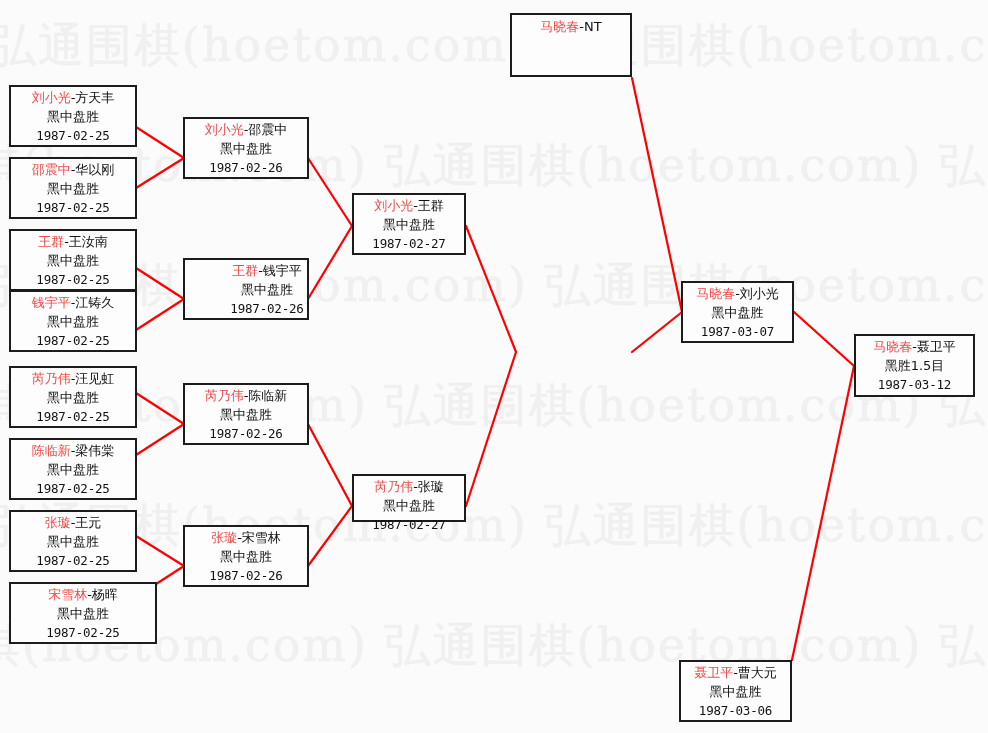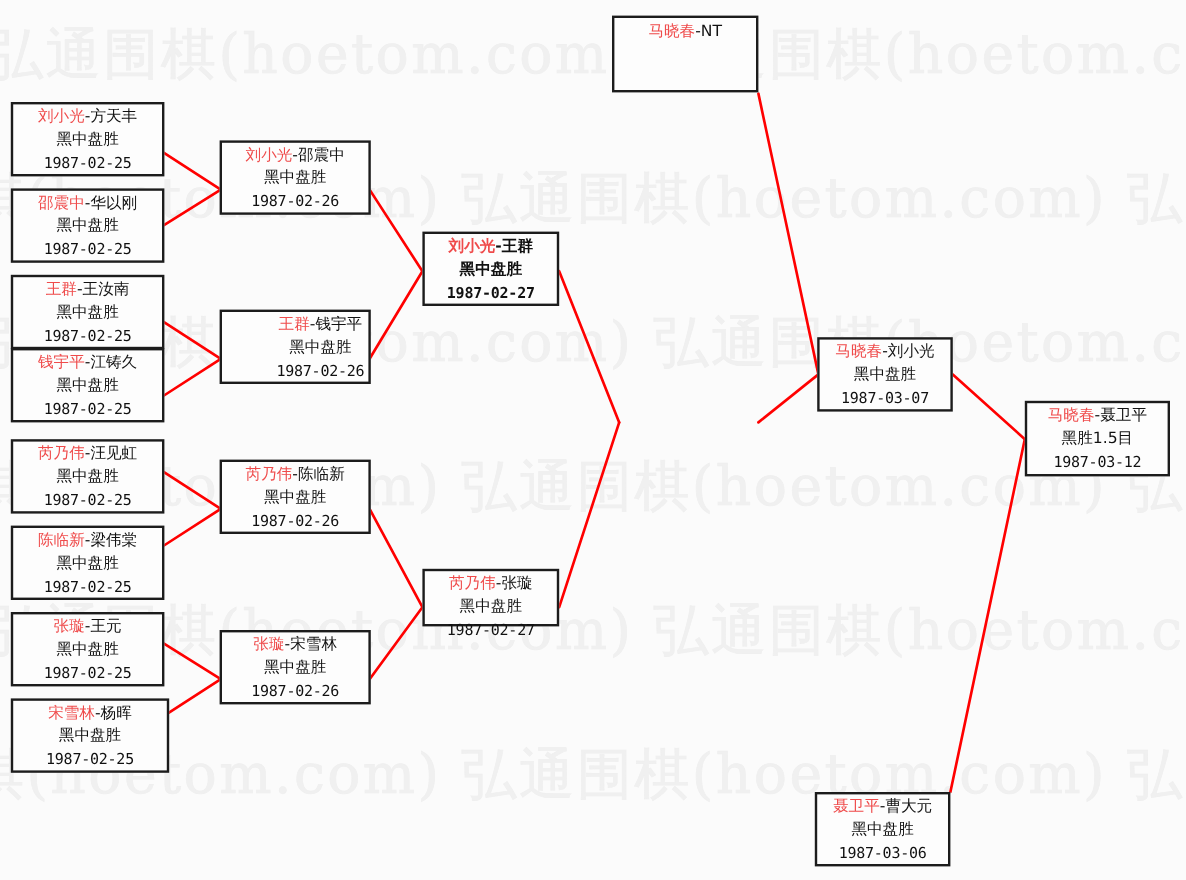--- a/index.html
+++ b/index.html
@@ -154,21 +154,21 @@
     <span class="ln">黑中盘胜</span>
     <span class="ln date">1987-02-25</span>
   </div>
 
   <div class="node" style="left:9px; top:510px; width:128px; height:62px;text-align:center;">
     <span class="ln"><span class="win">张璇</span><span class="sep">-</span><span class="lose">王元</span></span>
     <span class="ln">黑中盘胜</span>
     <span class="ln date">1987-02-25</span>
   </div>
 
-  <div class="node" style="left:9px; top:582px; width:132px; height:62px;">
+  <div class="node" style="left:9px; top:582px; width:148px; height:62px;">
     <span class="ln"><span class="win">宋雪林</span><span class="sep">-</span><span class="lose">杨晖</span></span>
     <span class="ln">黑中盘胜</span>
     <span class="ln date">1987-02-25</span>
   </div>
 
   <div class="node" style="left:183px; top:117px; width:126px; height:62px;">
     <span class="ln"><span class="win">刘小光</span><span class="sep">-</span><span class="lose">邵震中</span></span>
     <span class="ln">黑中盘胜</span>
     <span class="ln date">1987-02-26</span>
   </div>
@@ -184,21 +184,21 @@
     <span class="ln">黑中盘胜</span>
     <span class="ln date">1987-02-26</span>
   </div>
 
   <div class="node" style="left:183px; top:525px; width:126px; height:62px;">
     <span class="ln"><span class="win">张璇</span><span class="sep">-</span><span class="lose">宋雪林</span></span>
     <span class="ln">黑中盘胜</span>
     <span class="ln date">1987-02-26</span>
   </div>
 
-  <div class="node" style="left:352px; top:193px; width:114px; height:62px;font-weight:bold;">
+  <div class="node" style="left:352px; top:193px; width:114px; height:62px;">
     <span class="ln"><span class="win">刘小光</span><span class="sep">-</span><span class="lose">王群</span></span>
     <span class="ln">黑中盘胜</span>
     <span class="ln date">1987-02-27</span>
   </div>
 
   <div class="node" style="left:352px; top:474px; width:114px; height:48px;">
     <span class="ln"><span class="win">芮乃伟</span><span class="sep">-</span><span class="lose">张璇</span></span>
     <span class="ln">黑中盘胜</span>
     <span class="ln date">1987-02-27</span>
   </div>

